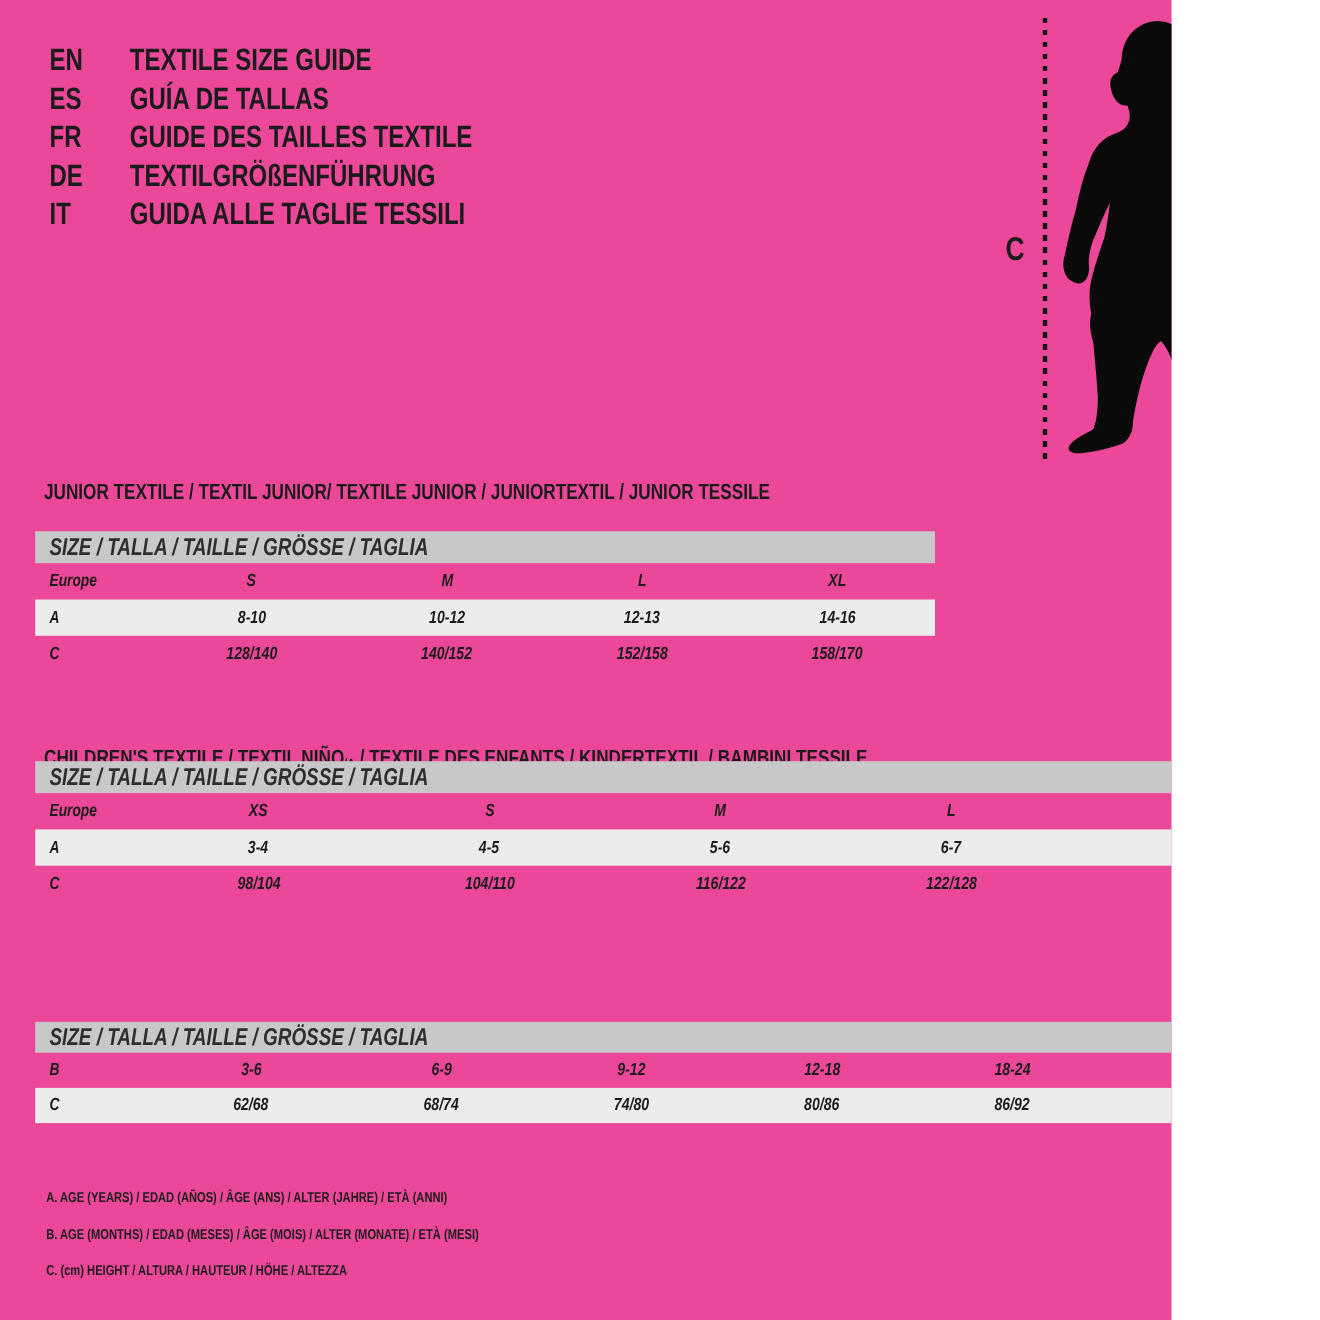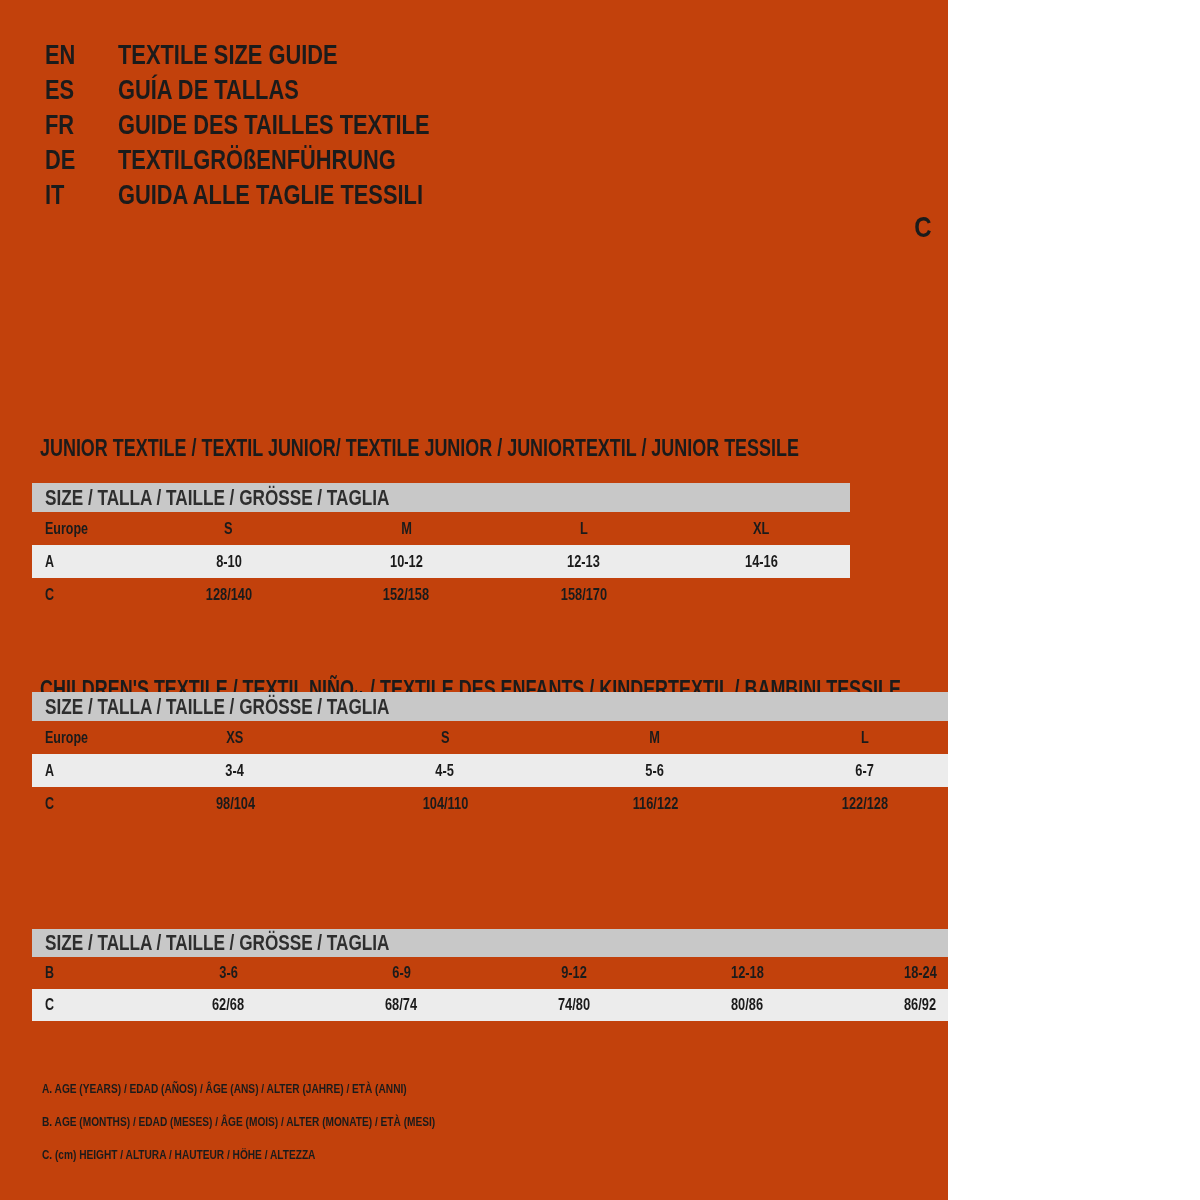--- a/index.html
+++ b/index.html
@@ -1,17 +1,17 @@
 <!DOCTYPE html>
 <html><head>
 <meta charset="utf-8">
 <style>
   html,body{margin:0;padding:0;background:#fff;}
   #page{
-    position:relative; width:948px; height:1200px; background:#c2410c;
+    position:relative; width:1065px; height:1200px; background:#ec4899;
     font-family:"Liberation Sans", sans-serif; font-weight:700; color:#1b1b1b;
     overflow:hidden;
   }
   
   .cx{display:inline-block; transform:scaleX(0.78); transform-origin:0 50%; white-space:nowrap;}
   .cc{display:inline-block; transform:scaleX(0.8); transform-origin:50% 50%; white-space:nowrap;}
 
   
   .lang-list{position:absolute; left:45px; top:37px;}
   .lang-row{display:flex; height:35px; line-height:35px; font-size:28px;}
@@ -20,28 +20,28 @@
 
   
   .dash-line{
     position:absolute; left:948px; top:16px; width:4px; height:402px;
     background:repeating-linear-gradient(to bottom,#141414 0 5px,transparent 5px 11px);
   }
   .fig-label{position:absolute; left:905px; top:210px; width:36px; text-align:center; font-size:30px;}
   .toddler{position:absolute; left:963px; top:14px;}
 
   
-  .sec-title{position:absolute; left:40px; font-size:23px; line-height:26px;}
+  .sec-title{position:absolute; left:40px; font-size:20px; line-height:26px;}
   .sec-title .sub{font-size:0.62em; vertical-align:-0.25em;}
   #junior-title{top:435px;}
   #children-title{top:676px;text-decoration:underline;}
   #babies-title{top:853px; line-height:36px;}
 
   
-  .tbl{position:absolute; left:32px;}
+  .tbl{position:absolute; left:32px;font-style:italic;}
   .bar{height:29px; line-height:29px; background:#c8c8c8; color:#2e2e2e; font-size:22px; padding-left:13px; box-sizing:border-box;}
   .row{display:grid; height:33px; line-height:33px; font-size:16px;}
   .row.alt{background:#ececec;}
   .lbl{padding-left:13px; text-align:left;}
   .cell{text-align:center;}
   #junior-table{top:483px; width:818px;}
   #junior-table .row{grid-template-columns:108px repeat(4,1fr);}
   #children-table{top:692px; width:1148px;}
   #children-table .row{grid-template-columns:98px repeat(5,1fr);}
   #babies-table{top:929px; width:1148px;}
@@ -125,20 +125,21 @@
     <div class="row alt">
       <div class="lbl"><span class="cx">A</span></div>
       <div class="cell"><span class="cc">8-10</span></div>
       <div class="cell"><span class="cc">10-12</span></div>
       <div class="cell"><span class="cc">12-13</span></div>
       <div class="cell"><span class="cc">14-16</span></div>
     </div>
     <div class="row">
       <div class="lbl"><span class="cx">C</span></div>
       <div class="cell"><span class="cc">128/140</span></div>
+      <div class="cell"><span class="cc">140/152</span></div>
       <div class="cell"><span class="cc">152/158</span></div>
       <div class="cell"><span class="cc">158/170</span></div>
     </div>
   </div>
 
   <div class="sec-title" id="children-title">
     <span class="cx"><span>CHILDREN'S TEXTILE / TEXTIL NIÑO</span><span class="sub">/A</span><span> / TEXTILE DES ENFANTS / KINDERTEXTIL / BAMBINI TESSILE</span></span>
   </div>
   <div class="tbl" id="children-table">
     <div class="bar"><span class="cx">SIZE / TALLA / TAILLE / GRÖSSE / TAGLIA</span></div>

